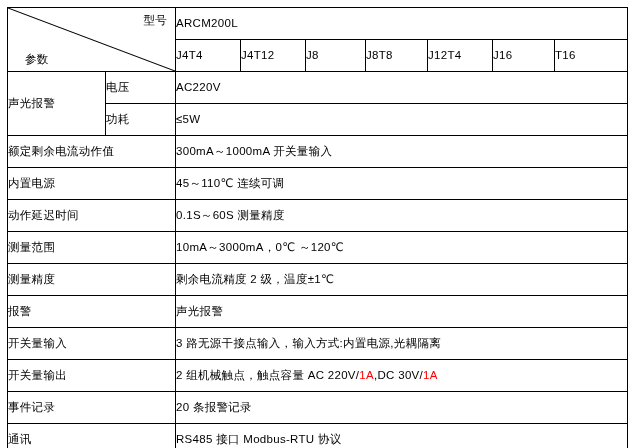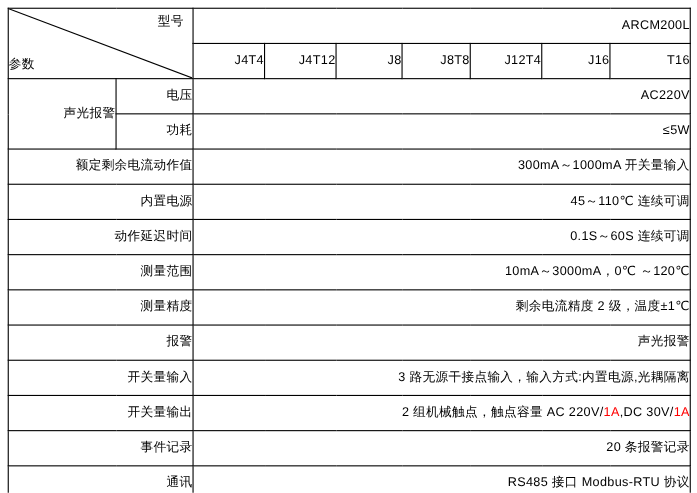--- a/index.html
+++ b/index.html
@@ -16,21 +16,21 @@
   }
   #spec-table {
     border-collapse: collapse;
     table-layout: fixed;
     width: 620px;
     margin: 7px;
     font-size: 11.5px;
   }
   #spec-table td {
     border: 1px solid #000000;
-    text-align: right;
+    text-align: left;
     vertical-align: middle;
     padding: 0;
     height: 31px;
     line-height: 1.25;
     letter-spacing: 0.3px;
   }
   .corner-cell {
     position: relative;
     padding: 0 !important;
     height: 62px !important;
@@ -44,21 +44,21 @@
     height: 100%;
   }
   .corner-model {
     position: absolute;
     right: 8px;
     top: 5px;
     font-size: 11.5px;
   }
   .corner-param {
     position: absolute;
-    left: 0;
+    left: 17px;
     bottom: 5px;
     font-size: 11.5px;
   }
   .label-cell {
     letter-spacing: 1.2px;
   }
   .red {
     color: #ff0000;
   }
   .nowrap {
@@ -119,21 +119,21 @@
       <td colspan="7">300mA～1000mA 开关量输入</td>
     </tr>
 
     <tr>
       <td class="label-cell" colspan="2">内置电源</td>
       <td colspan="7">45～110℃ 连续可调</td>
     </tr>
 
     <tr>
       <td class="label-cell" colspan="2">动作延迟时间</td>
-      <td colspan="7">0.1S～60S 连续可调</td>
+      <td colspan="7">0.1S～60S 测量精度</td>
     </tr>
 
     <tr>
       <td class="label-cell" colspan="2">测量范围</td>
       <td colspan="7">10mA～3000mA，0℃ ～120℃</td>
     </tr>
 
     <tr>
       <td class="label-cell" colspan="2">测量精度</td>
       <td colspan="7">剩余电流精度 2 级，温度±1℃</td>

